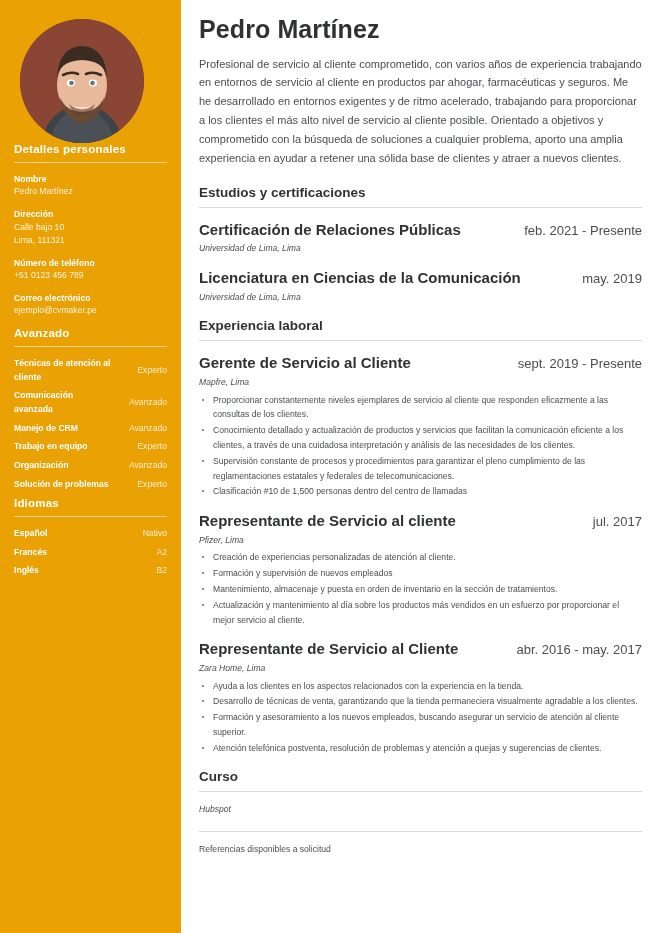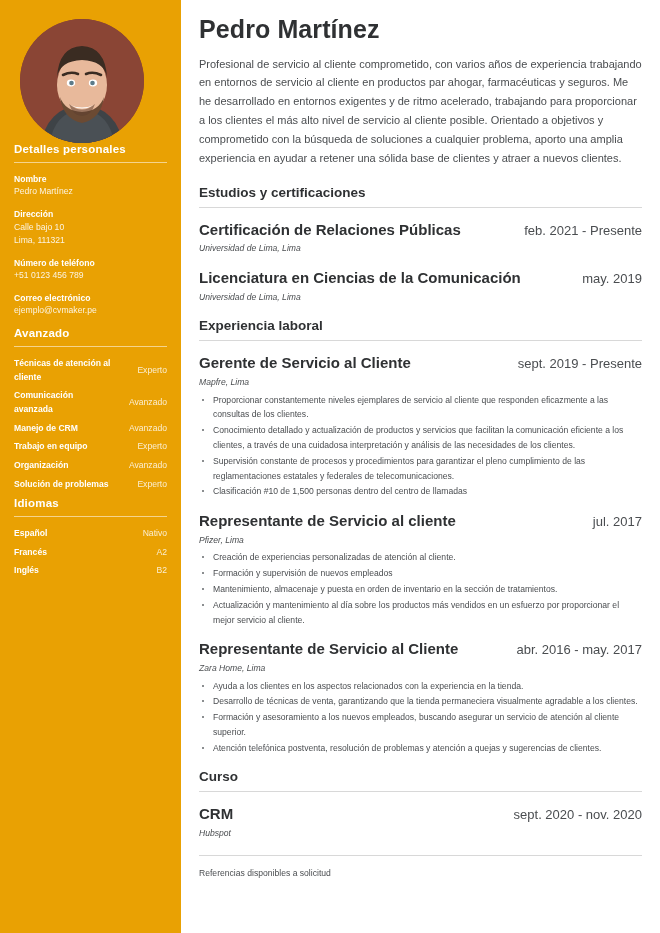--- a/index.html
+++ b/index.html
@@ -356,24 +356,20 @@
           <li>Formación y asesoramiento a los nuevos empleados, buscando asegurar un servicio de atención al cliente superior.</li>
           <li>Atención telefónica postventa, resolución de problemas y atención a quejas y sugerencias de clientes.</li>
         </ul>
       </div>
     </section>
 
     <section class="section">
       <div class="sec-title">Curso</div>
       <div class="sec-rule"></div>
       <div class="entry">
-        <div class="entry-head">
-          <span class="entry-title">CRM</span>
-          <span class="entry-date">sept. 2020 - nov. 2020</span>
-        </div>
         <div class="entry-sub">Hubspot</div>
       </div>
     </section>
 
     <section class="section">
       <div class="sec-rule"></div>
       <div class="ref-text">Referencias disponibles a solicitud</div>
     </section>
 
   </main>

